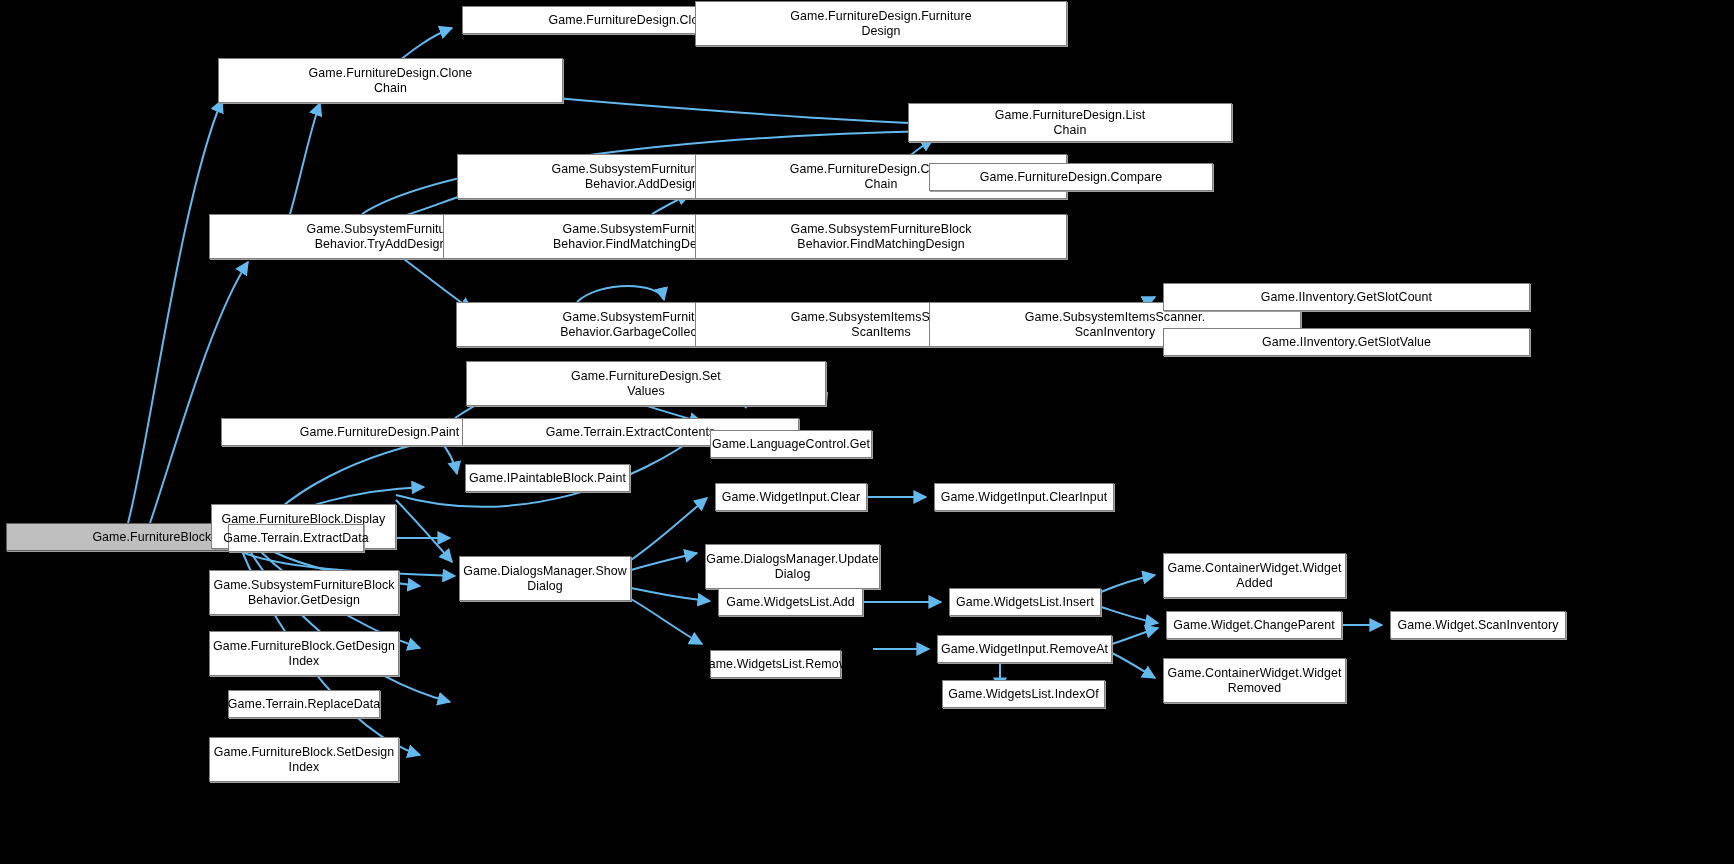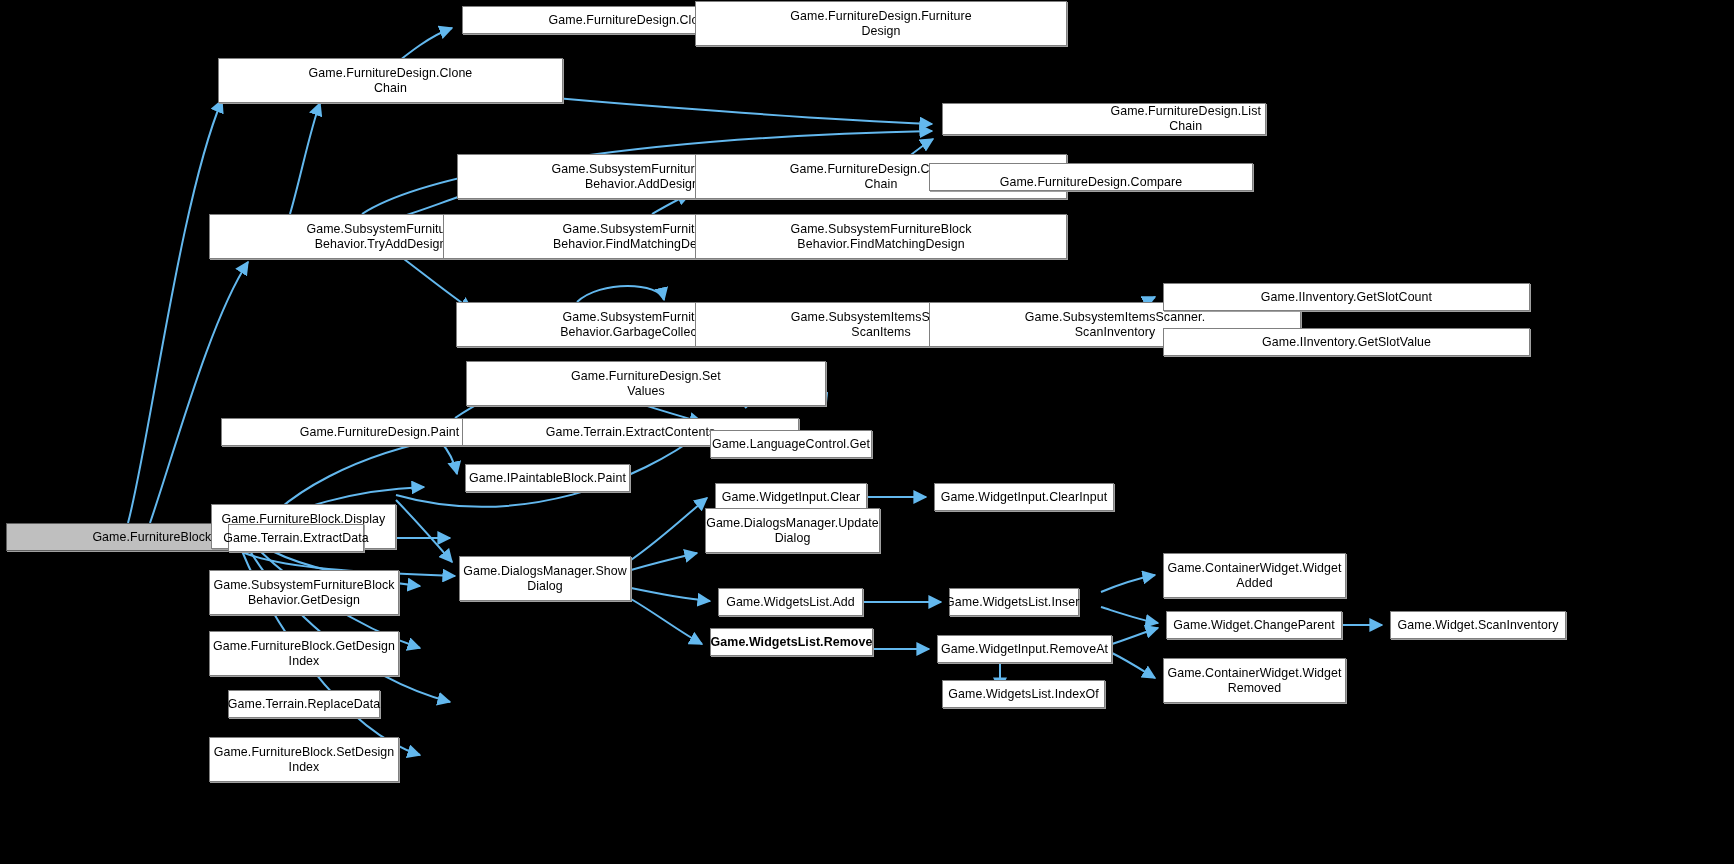--- a/index.html
+++ b/index.html
@@ -117,33 +117,33 @@
         <span class="node-label">Game.FurnitureDesign.Clone
 Chain</span>
       </div>
       <div class="node" style="left: 462px; top: 6px; width: 337px; height: 28px;">
         <span class="node-label">Game.FurnitureDesign.Clone</span>
       </div>
       <div class="node" style="left: 695px; top: 1px; width: 372px; height: 45px;">
         <span class="node-label">Game.FurnitureDesign.Furniture
 Design</span>
       </div>
-      <div class="node" style="left: 942px; top: 103px; width: 324px; height: 32px; justify-content: flex-end;">
+      <div class="node" style="left: 908px; top: 103px; width: 324px; height: 39px;">
         <span class="node-label">Game.FurnitureDesign.List
 Chain</span>
       </div>
       <div class="node" style="left: 457px; top: 154px; width: 370px; height: 45px;">
         <span class="node-label">Game.SubsystemFurnitureBlock
 Behavior.AddDesign</span>
       </div>
       <div class="node" style="left: 695px; top: 154px; width: 372px; height: 45px;">
         <span class="node-label">Game.FurnitureDesign.Compare
 Chain</span>
       </div>
-      <div class="node" style="left: 929px; top: 163px; width: 324px; height: 28px; align-items: flex-end;">
+      <div class="node" style="left: 929px; top: 163px; width: 284px; height: 28px;">
         <span class="node-label">Game.FurnitureDesign.Compare</span>
       </div>
       <div class="node" style="left: 209px; top: 214px; width: 376px; height: 45px;">
         <span class="node-label">Game.SubsystemFurnitureBlock
 Behavior.TryAddDesignChain</span>
       </div>
       <div class="node" style="left: 443px; top: 214px; width: 420px; height: 45px;">
         <span class="node-label">Game.SubsystemFurnitureBlock
 Behavior.FindMatchingDesignChain</span>
       </div>
@@ -191,53 +191,53 @@
       </div>
       <div class="node" style="left: 715px; top: 483px; width: 152px; height: 28px;">
         <span class="node-label">Game.WidgetInput.Clear</span>
       </div>
       <div class="node" style="left: 934px; top: 483px; width: 180px; height: 28px;">
         <span class="node-label">Game.WidgetInput.ClearInput</span>
       </div>
       <div class="node" style="left: 228px; top: 524px; width: 136px; height: 28px; align-items: center;">
         <span class="node-label">Game.Terrain.ExtractData</span>
       </div>
-      <div class="node" style="left: 705px; top: 508px; width: 175px; height: 45px;">
+      <div class="node" style="left: 705px; top: 544px; width: 175px; height: 45px;">
         <span class="node-label">Game.DialogsManager.Update
 Dialog</span>
       </div>
       <div class="node" style="left: 459px; top: 556px; width: 172px; height: 45px;">
         <span class="node-label">Game.DialogsManager.Show
 Dialog</span>
       </div>
       <div class="node" style="left: 209px; top: 570px; width: 190px; height: 45px;">
         <span class="node-label">Game.SubsystemFurnitureBlock
 Behavior.GetDesign</span>
       </div>
       <div class="node" style="left: 718px; top: 588px; width: 145px; height: 28px;">
         <span class="node-label">Game.WidgetsList.Add</span>
       </div>
-      <div class="node" style="left: 949px; top: 588px; width: 130px; height: 28px;">
+      <div class="node" style="left: 949px; top: 588px; width: 152px; height: 28px;">
         <span class="node-label">Game.WidgetsList.Insert</span>
       </div>
       <div class="node" style="left: 1163px; top: 553px; width: 183px; height: 45px;">
         <span class="node-label">Game.ContainerWidget.Widget
 Added</span>
       </div>
       <div class="node" style="left: 1166px; top: 611px; width: 176px; height: 28px;">
         <span class="node-label">Game.Widget.ChangeParent</span>
       </div>
       <div class="node" style="left: 1390px; top: 611px; width: 176px; height: 28px;">
         <span class="node-label">Game.Widget.ScanInventory</span>
       </div>
       <div class="node" style="left: 209px; top: 631px; width: 190px; height: 45px; justify-content: center;">
         <span class="node-label">Game.FurnitureBlock.GetDesign
 Index</span>
       </div>
-      <div class="node" style="left: 710px; top: 628px; width: 163px; height: 28px; font-weight: bold;">
+      <div class="node" style="left: 710px; top: 650px; width: 131px; height: 28px;">
         <span class="node-label">Game.WidgetsList.Remove</span>
       </div>
       <div class="node" style="left: 937px; top: 635px; width: 175px; height: 28px;">
         <span class="node-label">Game.WidgetInput.RemoveAt</span>
       </div>
       <div class="node" style="left: 1163px; top: 658px; width: 183px; height: 45px;">
         <span class="node-label">Game.ContainerWidget.Widget
 Removed</span>
       </div>
       <div class="node" style="left: 942px; top: 680px; width: 163px; height: 28px;">

